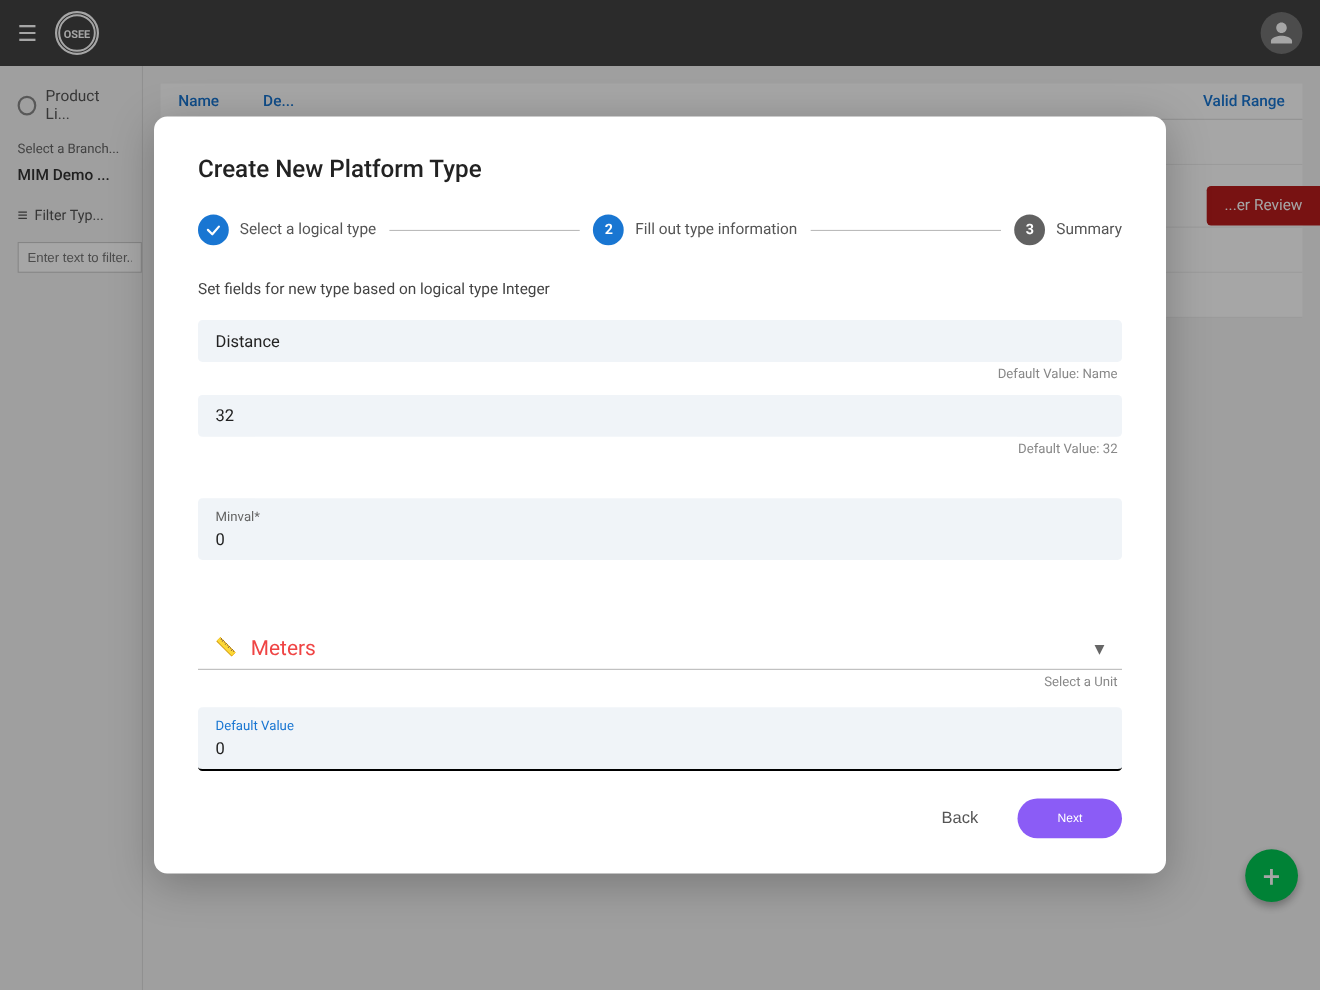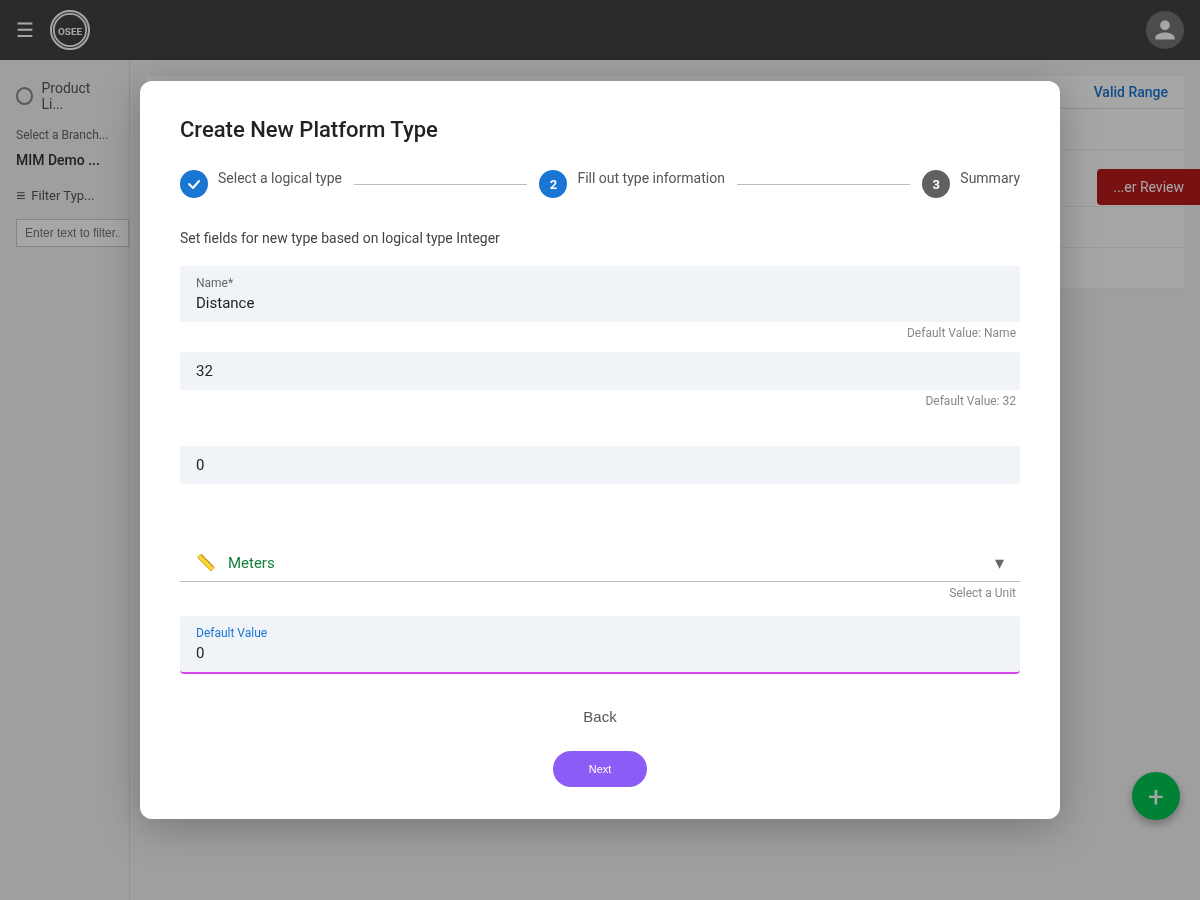--- a/index.html
+++ b/index.html
@@ -220,21 +220,21 @@
     }
 
     
     .stepper {
       display: flex;
       align-items: center;
       margin-bottom: 32px;
     }
     .step {
       display: flex;
-      align-items: flex-start;
+      align-items: center;
       gap: 10px;
     }
     .step-circle {
       width: 28px;
       height: 28px;
       border-radius: 50%;
       display: flex;
       align-items: center;
       justify-content: center;
       font-size: 13px;
@@ -292,43 +292,43 @@
       font-size: 12px;
       color: #888;
       margin-bottom: 12px;
       padding-right: 4px;
     }
     .form-field-active {
       background: #f0f4f8;
       border-radius: 4px;
       padding: 10px 16px 10px;
       margin-bottom: 4px;
-      border-bottom: 2px solid #d946ef;
+      border-bottom: 2px solid #000000;
       margin-top: 14px;
     }
     .form-field-active .form-field-label {
       color: #1976d2;
     }
 
     
     .unit-dropdown {
       display: flex;
       align-items: center;
       border-bottom: 1px solid #bbb;
       padding: 8px 16px;
       margin-bottom: 4px;
     }
     .unit-icon {
       font-size: 16px;
       margin-right: 12px;
       color: #555;
     }
     .unit-label {
-      font-size: 15px;
-      color: #15803d;
+      font-size: 19px;
+      color: #ef4444;
       flex: 1;
     }
     .dropdown-arrow {
       font-size: 18px;
       color: #666;
     }
     .unit-hint {
       text-align: right;
       font-size: 12px;
       color: #888;
@@ -336,21 +336,20 @@
       padding-right: 4px;
     }
 
     
     .modal-actions {
       display: flex;
       justify-content: flex-end;
       gap: 16px;
       margin-top: 24px;
       align-items: center;
-      flex-direction: column;
     }
     .btn-back {
       background: transparent;
       border: none;
       font-size: 15px;
       color: #555;
       cursor: pointer;
       padding: 10px 20px;
     }
     .btn-next {
@@ -449,33 +448,33 @@
 
         <div class="step">
           <div class="step-circle inactive">3</div>
           <span class="step-label">Summary</span>
         </div>
       </div>
 
       <div class="form-subtitle">Set fields for new type based on logical type Integer</div>
 
       <div class="form-field">
-        <div class="form-field-label">Name*</div>
         <div class="form-field-value">Distance</div>
       </div>
       <div class="form-field-hint">Default Value: Name</div>
 
       <div class="form-field">
         <div class="form-field-value">32</div>
       </div>
       <div class="form-field-hint">Default Value: 32</div>
 
       <div class="form-field-hint" style="margin-bottom:12px;">&nbsp;</div>
 
       <div class="form-field">
+        <div class="form-field-label">Minval*</div>
         <div class="form-field-value">0</div>
       </div>
       <div class="form-field-hint" style="margin-bottom:12px;">&nbsp;</div>
 
       <div class="form-field-hint" style="margin-bottom:16px;">&nbsp;</div>
 
       <div class="unit-dropdown">
         <span class="unit-icon">📏</span>
         <span class="unit-label">Meters</span>
         <span class="dropdown-arrow">▾</span>

